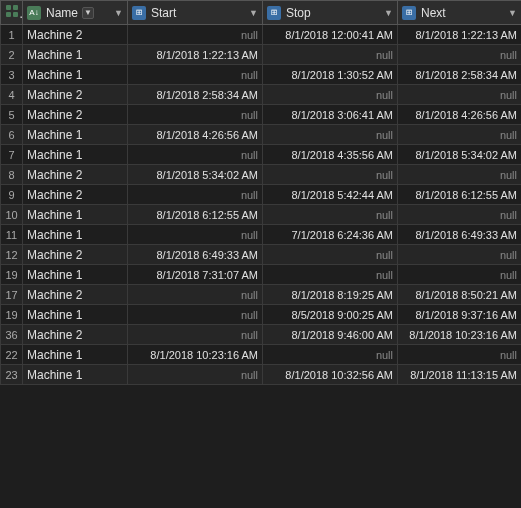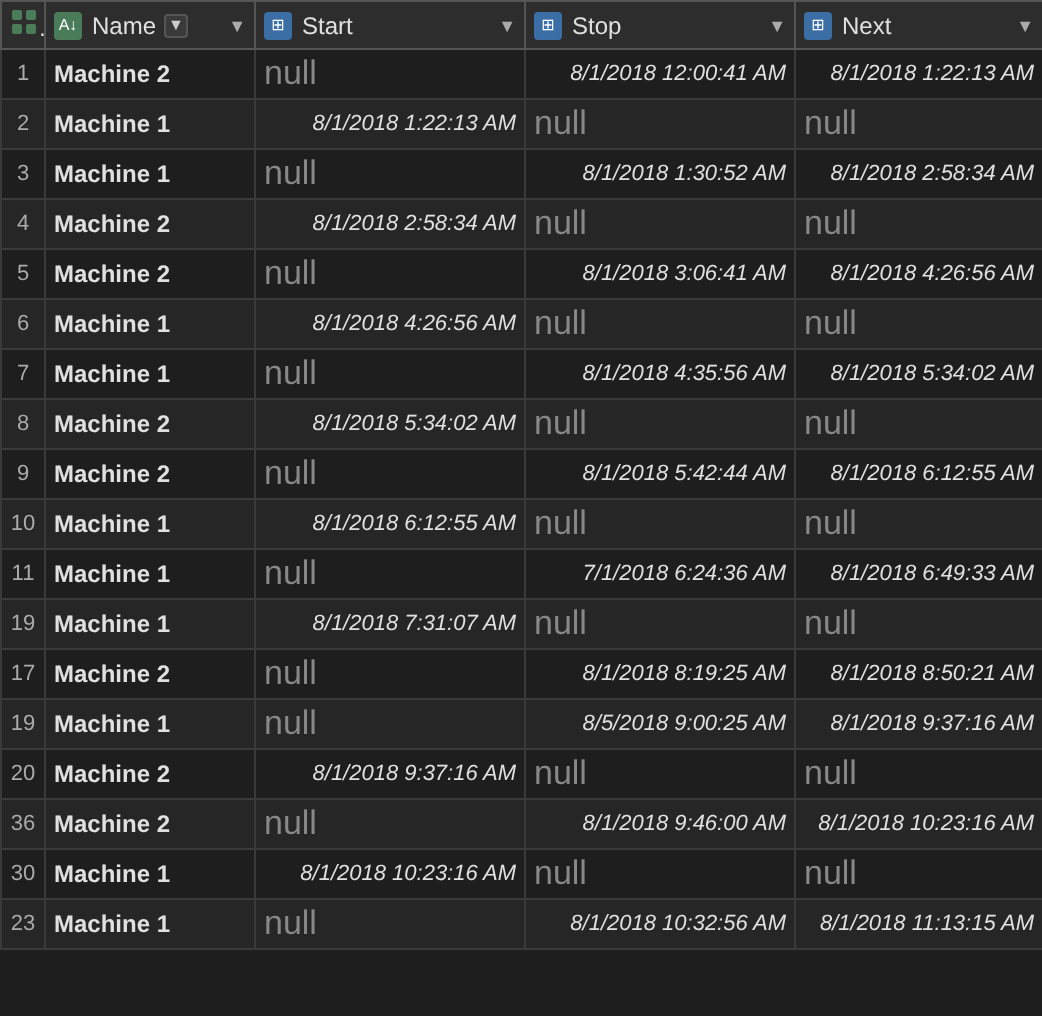--- a/index.html
+++ b/index.html
@@ -70,31 +70,30 @@
       overflow: hidden;
       text-overflow: ellipsis;
     }
     td.num {
       text-align: center;
       color: #aaa;
       font-size: 11px;
     }
     td.name {
       color: #e0e0e0;
-      font-weight: bold;
     }
     td.datetime {
       text-align: right;
       color: #e0e0e0;
       font-size: 11px;
-      font-style: italic;
     }
     td.null-val {
+      text-align: right;
       color: #888;
-      font-size: 17px;
+      font-size: 11px;
     }
     .header-icon {
       display: inline-block;
       width: 14px;
       height: 14px;
       background: #4a7c59;
       border-radius: 2px;
       text-align: center;
       font-size: 8px;
       line-height: 14px;
@@ -244,20 +243,27 @@
           <td class="null-val">null</td>
         </tr>
         <tr>
           <td class="num">11</td>
           <td class="name">Machine 1</td>
           <td class="null-val">null</td>
           <td class="datetime">7/1/2018 6:24:36 AM</td>
           <td class="datetime">8/1/2018 6:49:33 AM</td>
         </tr>
         <tr>
+          <td class="num">12</td>
+          <td class="name">Machine 2</td>
+          <td class="datetime">8/1/2018 6:49:33 AM</td>
+          <td class="null-val">null</td>
+          <td class="null-val">null</td>
+        </tr>
+        <tr>
           <td class="num">19</td>
           <td class="name">Machine 1</td>
           <td class="datetime">8/1/2018 7:31:07 AM</td>
           <td class="null-val">null</td>
           <td class="null-val">null</td>
         </tr>
         <tr>
           <td class="num">17</td>
           <td class="name">Machine 2</td>
           <td class="null-val">null</td>
@@ -265,35 +271,28 @@
           <td class="datetime">8/1/2018 8:50:21 AM</td>
         </tr>
         <tr>
           <td class="num">19</td>
           <td class="name">Machine 1</td>
           <td class="null-val">null</td>
           <td class="datetime">8/5/2018 9:00:25 AM</td>
           <td class="datetime">8/1/2018 9:37:16 AM</td>
         </tr>
         <tr>
-          <td class="num">20</td>
-          <td class="name">Machine 2</td>
-          <td class="datetime">8/1/2018 9:37:16 AM</td>
-          <td class="null-val">null</td>
-          <td class="null-val">null</td>
-        </tr>
-        <tr>
           <td class="num">36</td>
           <td class="name">Machine 2</td>
           <td class="null-val">null</td>
           <td class="datetime">8/1/2018 9:46:00 AM</td>
           <td class="datetime">8/1/2018 10:23:16 AM</td>
         </tr>
         <tr>
-          <td class="num">30</td>
+          <td class="num">22</td>
           <td class="name">Machine 1</td>
           <td class="datetime">8/1/2018 10:23:16 AM</td>
           <td class="null-val">null</td>
           <td class="null-val">null</td>
         </tr>
         <tr>
           <td class="num">23</td>
           <td class="name">Machine 1</td>
           <td class="null-val">null</td>
           <td class="datetime">8/1/2018 10:32:56 AM</td>

